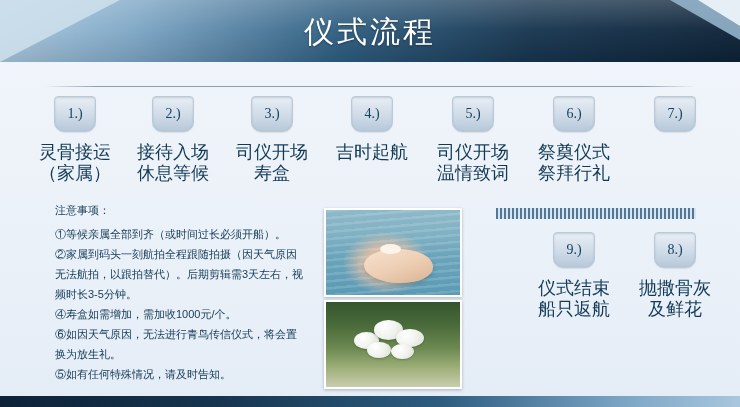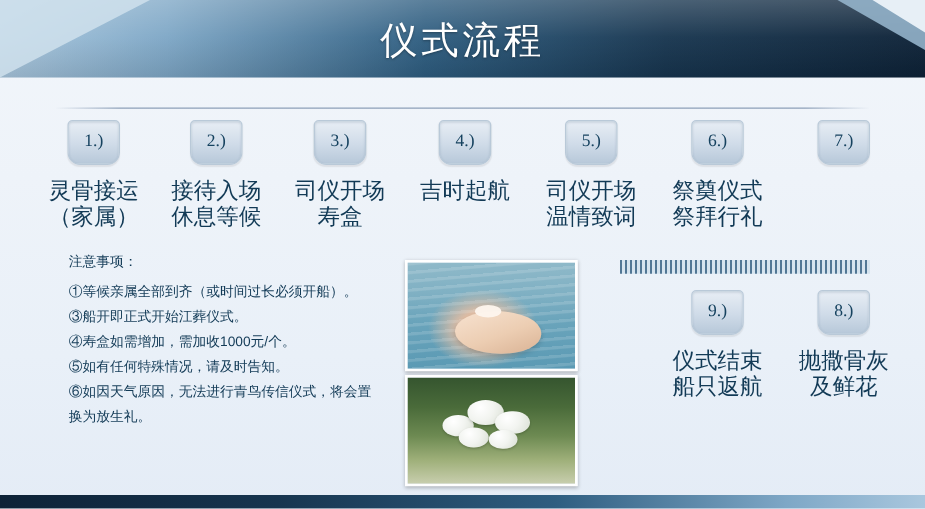--- a/index.html
+++ b/index.html
@@ -228,24 +228,24 @@
     <div class="badge">9.)</div>
     <div class="step-label">仪式结束
 船只返航</div>
   </div>
 
   <div class="wave-bar"></div>
 
   <div class="notes">
     <div class="notes-title">注意事项：</div>
     <div class="note-line">①等候亲属全部到齐（或时间过长必须开船）。</div>
-    <div class="note-line">③船开即正式开始江葬仪式。</div>
+    <div class="note-line">②家属到码头一刻航拍全程跟随拍摄（因天气原因无法航拍，以跟拍替代）。后期剪辑需3天左右，视频时长3-5分钟。</div>
     <div class="note-line">④寿盒如需增加，需加收1000元/个。</div>
+    <div class="note-line">⑥如因天气原因，无法进行青鸟传信仪式，将会置换为放生礼。</div>
     <div class="note-line">⑤如有任何特殊情况，请及时告知。</div>
-    <div class="note-line">⑥如因天气原因，无法进行青鸟传信仪式，将会置换为放生礼。</div>
   </div>
 
   <div class="photo photo1">
     <div class="ph1-bg">
       <div class="ph1-streak"></div>
       <div class="ph1-hand"></div>
       <div class="ph1-petal"></div>
     </div>
   </div>
 

